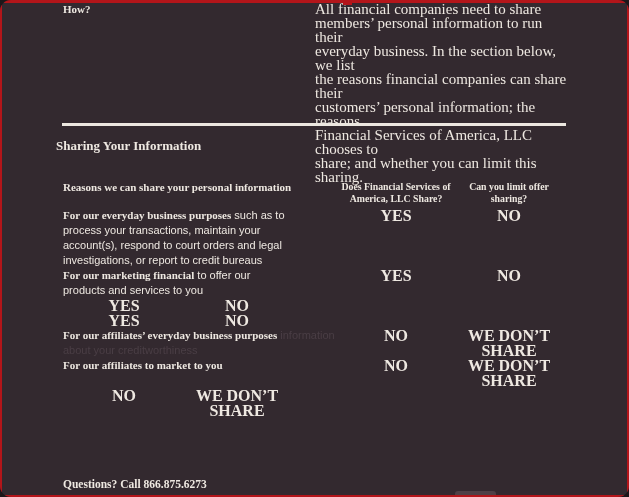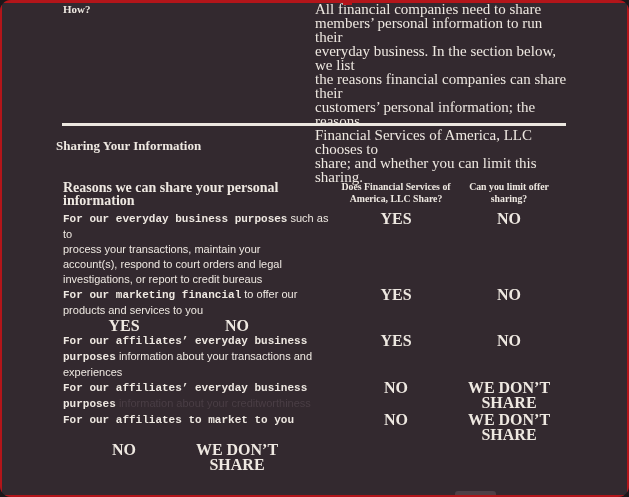--- a/index.html
+++ b/index.html
@@ -25,24 +25,24 @@
   .how-text{position:absolute;left:315px;top:2px;width:256px;font-size:15px;line-height:14px;}
   .notch{position:absolute;left:343px;top:0;width:9px;height:5px;background:var(--red);}
   .rule{position:absolute;left:62px;top:123px;width:504px;height:3px;background:var(--rule);}
   .title{position:absolute;left:56px;top:138px;font-weight:bold;font-size:13px;}
   .table{position:absolute;left:63px;top:181px;width:500px;}
   .thead{display:flex;align-items:flex-start;margin-bottom:4px;}
   .trow{display:flex;align-items:flex-start;}
   .c1{width:272px;}
   .c2{width:122px;text-align:center;}
   .c3{width:104px;text-align:center;}
-  .th1{font-weight:bold;font-size:14px;line-height:13px;}
+  .th1{font-weight:bold;font-size:11px;line-height:13px;}
   .th2{font-weight:bold;font-size:9.8px;line-height:11.5px;}
   .trow .c1{font-size:11px;line-height:15px;font-family:"Liberation Sans","DejaVu Sans",sans-serif;}
-  .trow .c1 .b{font-weight:bold;font-family:Liberation Mono, monospace;}
+  .trow .c1 .b{font-weight:bold;font-family:Liberation Serif, serif;}
   .val{font-weight:bold;font-size:16px;line-height:15px;}
   .dim{color:var(--dim);}
   .questions{position:absolute;left:63px;top:478px;font-weight:bold;font-size:11.5px;}
   .bottom-bar{
     position:absolute;left:455px;top:491px;width:41px;height:6px;
     background:var(--bar);border-radius:3px 3px 0 0;
   }
 </style>
 </head>
 <body>
@@ -90,22 +90,20 @@
       <div class="c2 val">YES</div>
       <div class="c3 val pre">NO</div>
     </div>
 
     <div class="trow">
       <div class="c2 val">YES</div>
       <div class="c3 val pre">NO</div>
     </div>
 
     <div class="trow">
-      <div class="c1"><span class="b pre">For our affiliates’ everyday business purposes</span> <span class="r pre">information about your transactions and
-experiences</span></div>
       <div class="c2 val">YES</div>
       <div class="c3 val pre">NO</div>
     </div>
 
     <div class="trow">
       <div class="c1"><span class="b pre">For our affiliates’ everyday business purposes</span> <span class="r pre dim">information about your creditworthiness</span></div>
       <div class="c2 val">NO</div>
       <div class="c3 val pre">WE DON’T
 SHARE</div>
     </div>
@@ -118,18 +116,19 @@
     </div>
 
     <div class="trow">
       <div class="c2 val">NO</div>
       <div class="c3 val pre">WE DON’T
 SHARE</div>
     </div>
 
   </div>
 
+  <div class="questions">Questions? Call 866.875.6273</div>
 
   <div class="bottom-bar"></div>
 
   <div class="border-overlay"></div>
 
 </div>
 
 </body></html>

